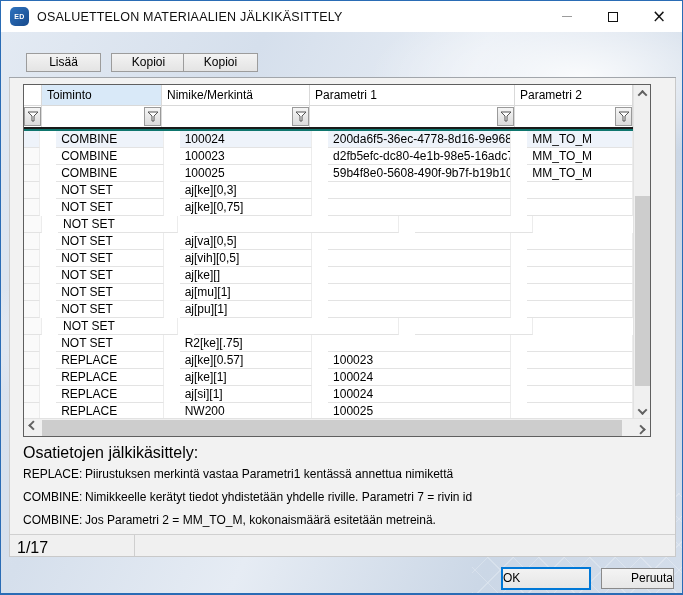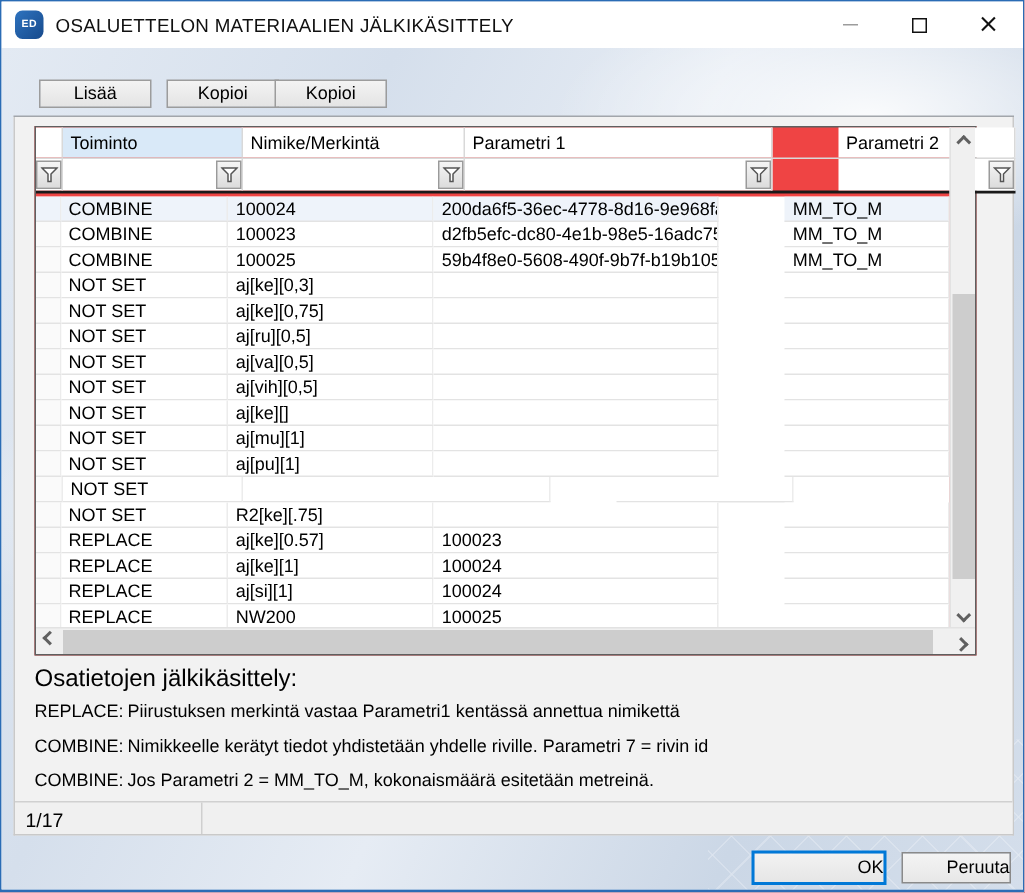--- a/index.html
+++ b/index.html
@@ -40,39 +40,39 @@
   .tool-btn {
     position:absolute; top:21px; width:75px; height:19px;
     background:linear-gradient(#f3f3f3,#e4e4e4); border:1px solid #9c9c9c;
     font-size:12px; color:#000; text-align:center; line-height:17px; cursor:default;
   }
   .tb0 { left:25px; } .tb1 { left:110px; } .tb2 { left:182px; }
   .separator { position:absolute; left:8px; top:45px; width:667px; border-top:1px solid #a2a6ab; border-bottom:1px solid #fcfcfc; }
   
   .panel { position:absolute; left:8px; top:46px; width:667px; height:479px; background:#f2f2f2; border:1px solid #c9c9c9; border-top:none; }
   
-  .grid { position:absolute; left:13px; top:6px; width:628px; height:353px; border:1px solid #5f5f5f; background:#ef4444; }
+  .grid { position:absolute; left:13px; top:6px; width:628px; height:353px; border:1px solid #5f5f5f; background:#0f766e; }
   .hdr-row { position:absolute; left:0; top:0; height:20px; display:flex; }
   .hdr-cell {
     height:20px; background:#fff; font-size:12px; color:#000;
     padding:3px 0 0 5px; border-right:1px solid #d9d9d9; white-space:nowrap; overflow:hidden;
   }
   .hdr-cell.hl { background:#d9e9f8; }
   .flt-row { position:absolute; left:0; top:20px; height:24px; display:flex; border-top:1px solid #d9d9d9; border-bottom:2px solid #1a1a1a; }
   .flt-cell { position:relative; height:21px; background:#fff; border-right:1px solid #d9d9d9; }
   .flt-input { position:absolute; left:1px; top:1px; bottom:1px; right:18px; border:none; outline:none; background:#fff; font-size:12px; font-family:"Liberation Sans",sans-serif; }
   .funnel-btn {
     position:absolute; right:0; top:1px; width:17px; height:19px;
     background:linear-gradient(#f5f5f5,#dcdcdc); border:1px solid #9a9a9a;
     display:flex; align-items:center; justify-content:center;
   }
   .sel-funnel { left:0; right:auto; }
-  .c-sel { width:18px; } .c0 { width:120px; } .c1 { width:148px; } .c2 { width:205px; } .c3 { width:118px;margin-left:44px; }
+  .c-sel { width:18px; } .c0 { width:120px; } .c1 { width:148px; } .c2 { width:205px; } .c3 { width:118px; }
   .rows-area { position:absolute; left:0; top:46px; width:609px; height:289px; overflow:hidden; background:#fff; }
-  .trow { display:flex; height:17px; }
+  .trow { display:flex; height:17px;gap:16px; }
   .trow.current .cell { background:#eef3fa; }
   .cell {
     height:17px; font-size:12px; color:#000; padding:1px 0 0 5px;
     border-right:1px solid #ececec; border-bottom:1px solid #e3e3e3;
     white-space:nowrap; overflow:hidden; background:#fff;
   }
   .cell.sel { padding:0; background:#fafafa; }
   
   .vscroll { position:absolute; right:0; top:0; width:17px; height:335px; background:#f0f0f0; border-left:1px solid #e2e2e2; }
   .vthumb { position:absolute; left:1px; top:111px; width:15px; height:190px; background:#cdcdcd; }
@@ -84,27 +84,27 @@
   .chev.down { transform:rotate(225deg) translate(1px,1px); }
   .chev.left { transform:rotate(-45deg) translate(2px,-1px); }
   .chev.right{ transform:rotate(135deg) translate(2px,-1px); }
   
   .notes-heading { position:absolute; left:13px; top:366px; font-size:16px; color:#000; }
   .note-line { position:absolute; left:13px; display:flex; font-size:12px; color:#000; white-space:nowrap; }
   .note-label { width:62px; flex:0 0 62px; }
   .nl0 { top:389px; } .nl1 { top:412px; } .nl2 { top:435px; }
   
   .statusbar { position:absolute; left:0px; bottom:0px; width:665px; height:22px; background:#f0f0f0; border-top:1px solid #d0d0d0; display:flex; }
-  .status-cell-left { width:125px; border-right:1px solid #cfcfcf; font-size:13px; color:#000; padding:4px 0 0 7px; }
+  .status-cell-left { width:125px; border-right:1px solid #cfcfcf; font-size:16px; color:#000; padding:4px 0 0 7px; }
   .status-cell-main { flex:1; }
   
   .ok-btn {
     position:absolute; left:500px; top:535px; width:90px; height:23px;
     background:linear-gradient(#f2f2f2,#e6e6e6); border:2px solid #0078d7;
-    font-size:12px; text-align:right; line-height:19px; color:#000;
+    font-size:12px; text-align:left; line-height:19px; color:#000;
   }
   .cancel-btn {
     position:absolute; left:600px; top:536px; width:73px; height:21px;
     background:linear-gradient(#f4f4f4,#e7e7e7); border:1px solid #8a8a8a;
     font-size:12px; text-align:right; line-height:19px; color:#000;
   }
 </style>
 </head>
 <body>
 
@@ -221,21 +221,20 @@
             <div class="trow">
               <div class="cell sel c-sel"></div>
               <div class="cell c0">NOT SET</div>
               <div class="cell c1">aj[ke][0,75]</div>
               <div class="cell c2"></div>
               <div class="cell c3"></div>
             </div>
             <div class="trow">
               <div class="cell sel c-sel"></div>
               <div class="cell c0">NOT SET</div>
-              <div class="cell c1">aj[ru][0,5]</div>
               <div class="cell c2"></div>
               <div class="cell c3"></div>
             </div>
             <div class="trow">
               <div class="cell sel c-sel"></div>
               <div class="cell c0">NOT SET</div>
               <div class="cell c1">aj[va][0,5]</div>
               <div class="cell c2"></div>
               <div class="cell c3"></div>
             </div>

